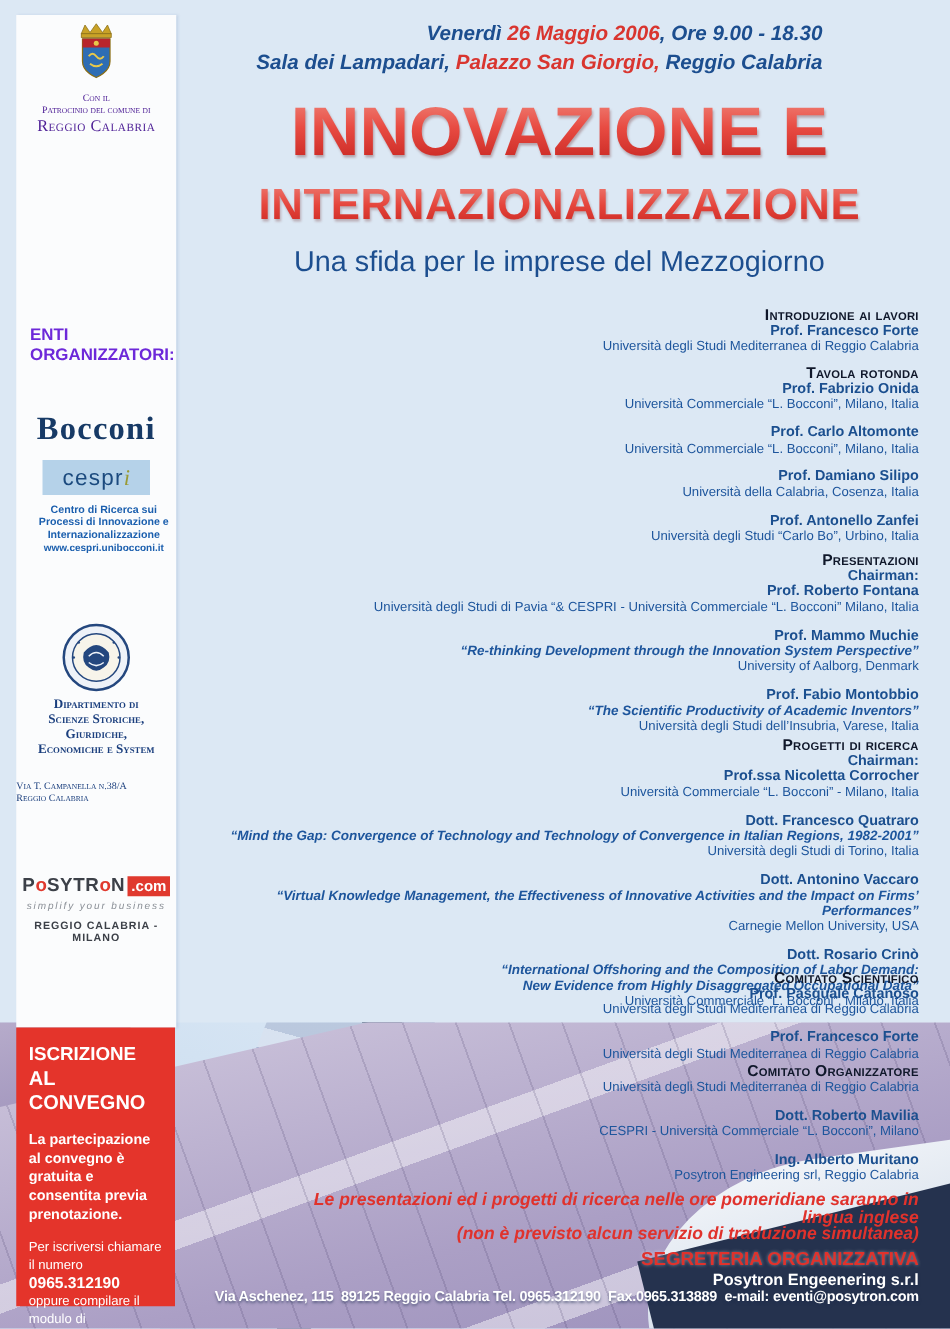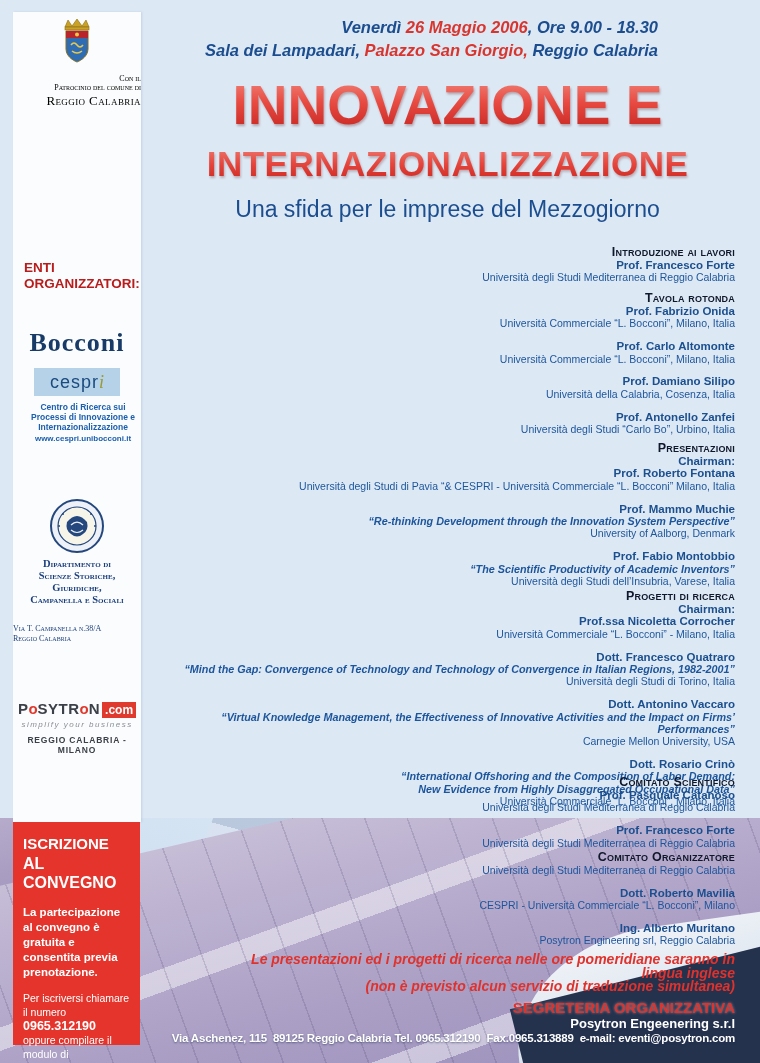--- a/index.html
+++ b/index.html
@@ -19,26 +19,26 @@
              linear-gradient(180deg,#c6bdd7 0%,#ab9fc5 45%,#9187b5 100%);}
   .ph-curve{position:absolute;right:-55px;top:108px;width:300px;height:190px;transform:rotate(-8deg);
             background:linear-gradient(170deg,#f5f7fa 0%,#dde5ef 45%,#b4c3d9 100%);
             border-radius:150px 12px 0 0 / 115px 45px 0 0;}
   .ph-dark{position:absolute;right:-45px;bottom:-70px;width:280px;height:160px;background:#25324e;transform:rotate(-14deg);}
 
   
   .sidebar{position:absolute;left:13px;top:12px;width:128px;height:810px;background:#fbfcfd;z-index:3;
            box-shadow:1px 0 2px rgba(120,150,190,.25);}
   .crest{position:absolute;left:47px;top:5px;}
-  .patronage{position:absolute;left:0;top:62px;width:128px;text-align:right;color:#000000;
+  .patronage{position:absolute;left:0;top:62px;width:128px;text-align:center;color:#4c1d95;
              font-family:"Liberation Serif","DejaVu Serif",serif;font-variant:small-caps;}
   .pat-1{font-size:8px;line-height:9px;}
   .pat-2{font-size:8px;line-height:10px;}
   .pat-3{font-size:13px;line-height:15px;letter-spacing:.4px;}
-  .enti{position:absolute;left:11px;top:248px;width:110px;text-align:left;color:#b91c1c;font-weight:700;font-size:13.5px;line-height:16px;}
+  .enti{position:absolute;left:11px;top:248px;width:110px;text-align:left;color:#6d28d9;font-weight:700;font-size:13.5px;line-height:16px;}
   .bocconi{position:absolute;left:0;top:316px;width:128px;text-align:center;color:#173a66;
            font-family:"Liberation Serif","DejaVu Serif",serif;font-weight:700;font-size:26px;letter-spacing:1px;}
   .cespri-box{position:absolute;left:21px;top:356px;width:86px;height:28px;background:#b5d2e9;
               display:flex;align-items:center;justify-content:center;}
   .cespri-t{color:#1b4a7e;font-size:18px;letter-spacing:1px;}
   .cespri-i{color:#9a9a35;font-style:italic;font-size:18px;font-family:"Liberation Serif","DejaVu Serif",serif;}
   .cespri-desc{position:absolute;left:0;top:390px;width:140px;text-align:center;color:#1b5fae;font-weight:700;font-size:8.5px;line-height:10px;}
   .cespri-url{font-weight:700;font-size:8px;margin-top:2px;}
   .seal{position:absolute;left:36px;top:486px;}
   .dip{position:absolute;left:0;top:546px;width:128px;text-align:center;color:#1b3f7e;
@@ -148,21 +148,21 @@
       <circle cx="14" cy="16" r="1" fill="#24477e"></circle>
         <circle cx="42" cy="16" r="1" fill="#24477e"></circle>
       <circle cx="10" cy="28" r="1" fill="#24477e"></circle>
         <circle cx="46" cy="28" r="1" fill="#24477e"></circle>
     </svg>
 
     <div class="dip">
       <div>Dipartimento di</div>
       <div>Scienze Storiche,</div>
       <div>Giuridiche,</div>
-      <div>Campanella e Sociali</div>
+      <div>Economiche e System</div>
     </div>
     <div class="dip-addr">
       <div>Via T. Campanella n.38/A</div>
       <div>Reggio Calabria</div>
     </div>
 
     <div class="posy">
       <span class="posy-k">P</span><span class="posy-o">o</span><span class="posy-k">SYTR</span><span class="posy-o">o</span><span class="posy-k">N</span><span class="posy-com">.com</span>
       <div class="posy-tag">simplify your business</div>
       <div class="posy-cities">REGGIO CALABRIA - MILANO</div>

